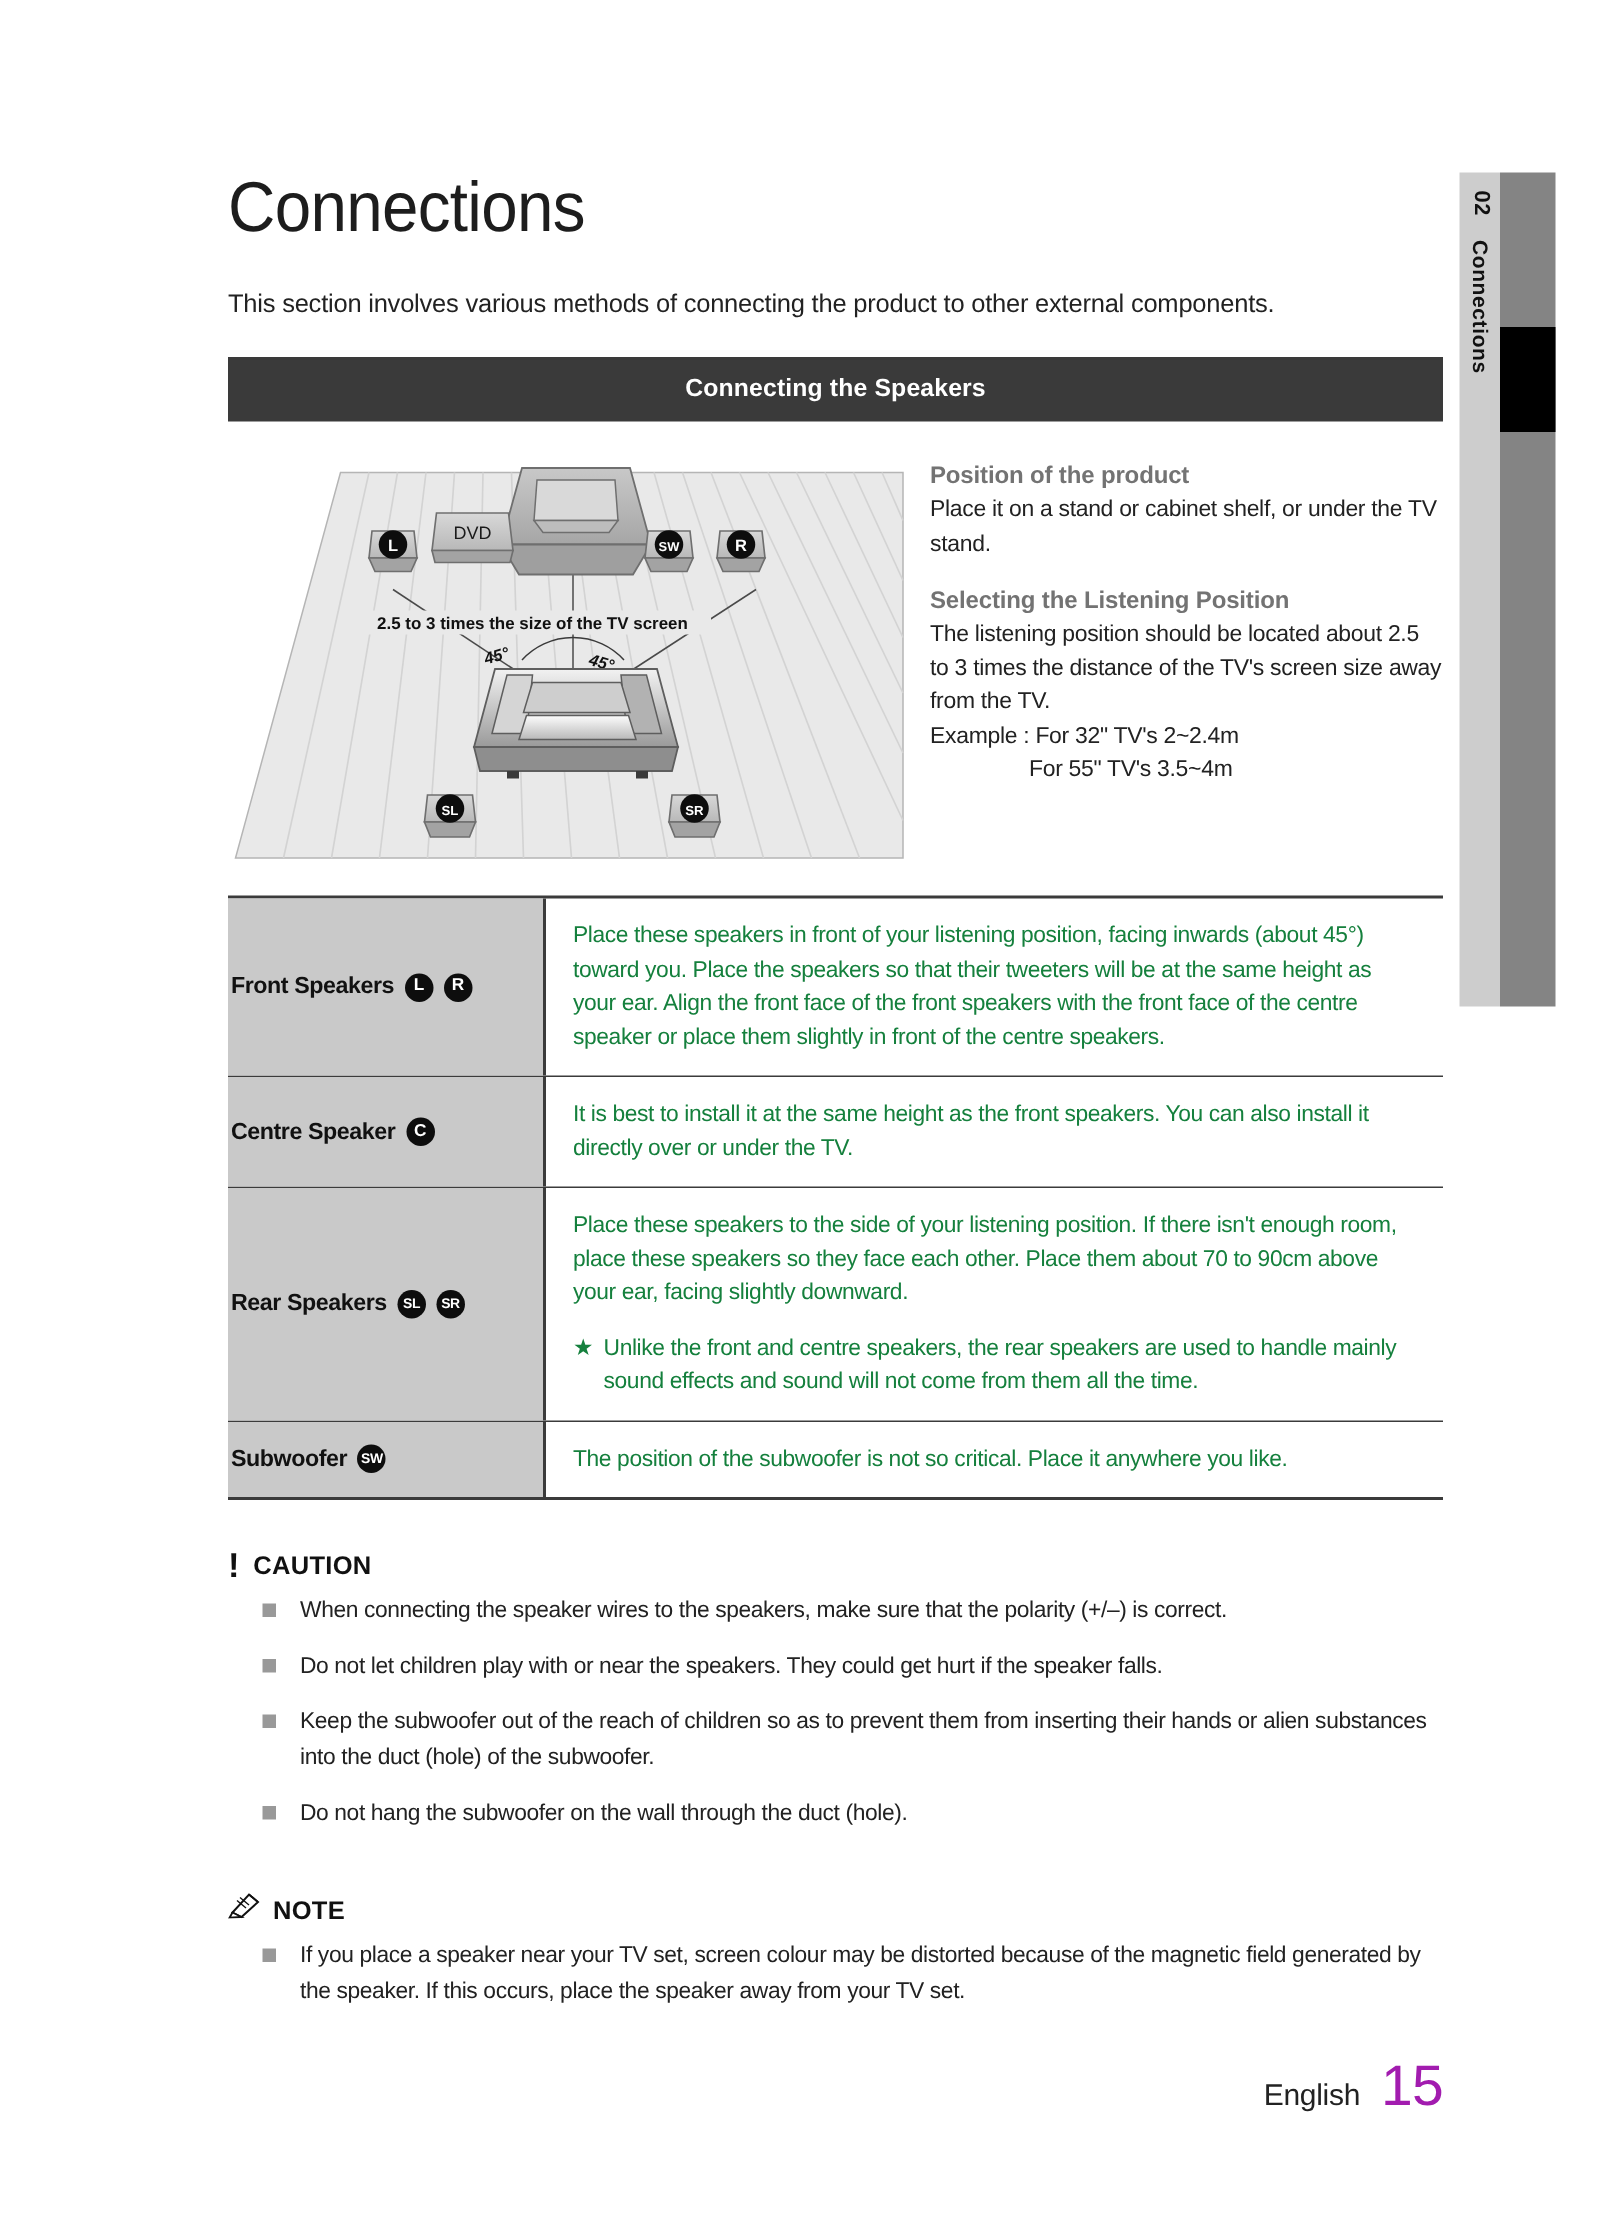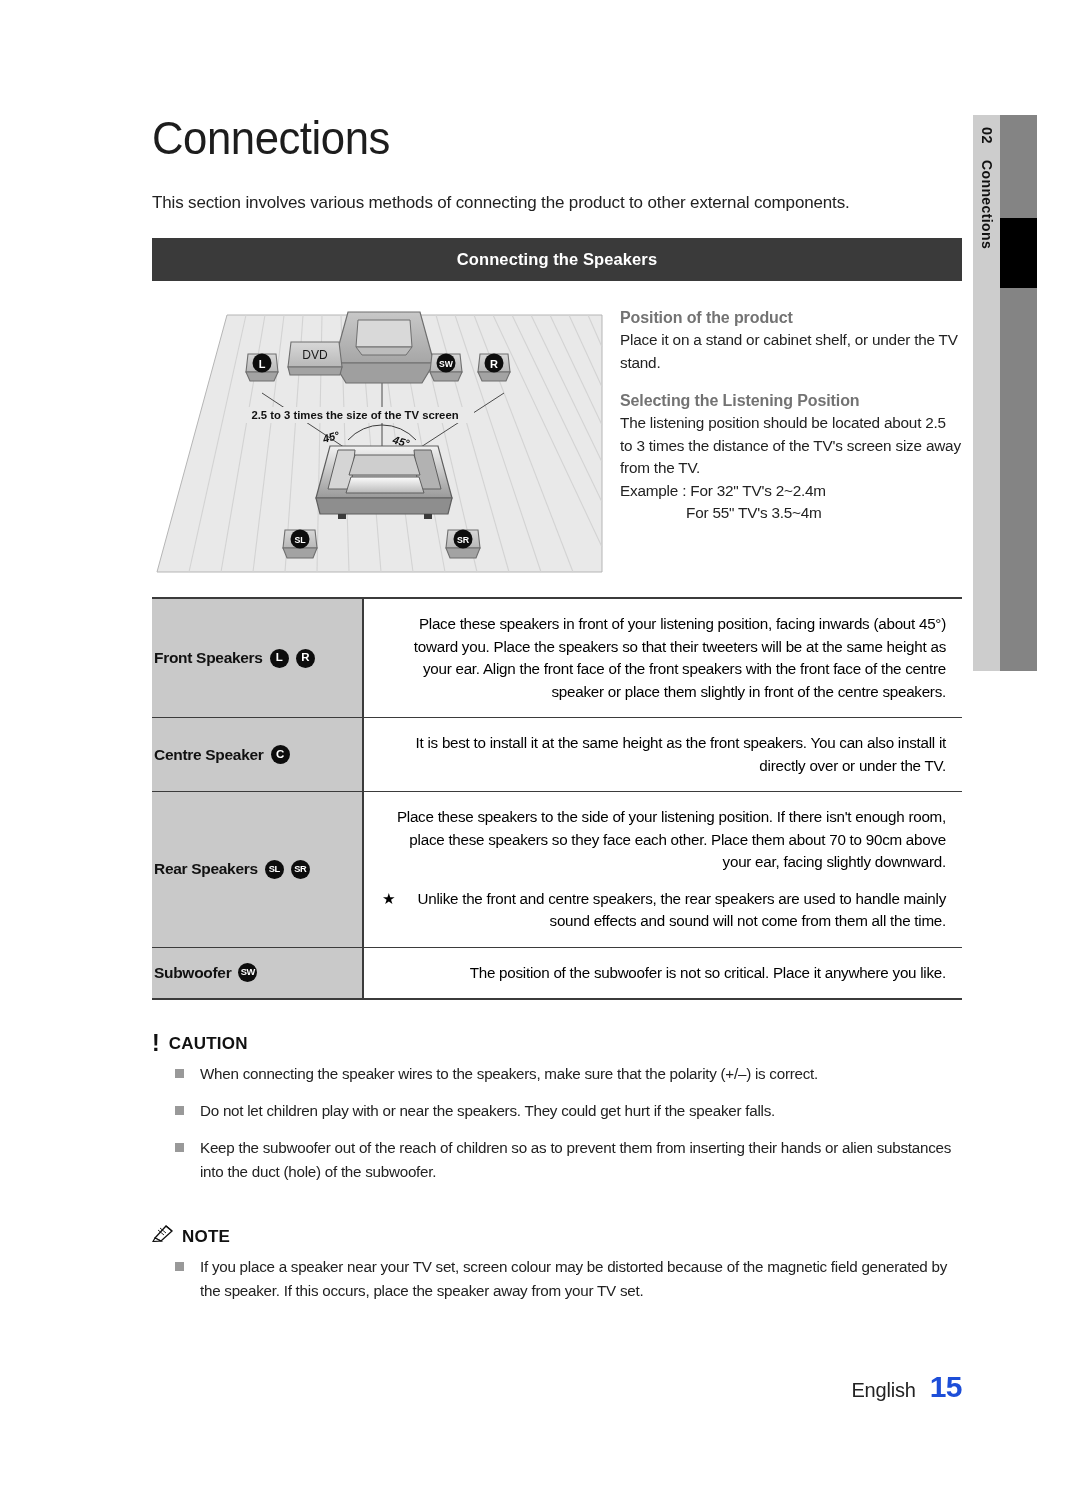--- a/index.html
+++ b/index.html
@@ -166,27 +166,26 @@
     font-weight: bold;
     color: #111;
     letter-spacing: -0.3px;
   }
   .spk-label .badges { display: inline-flex; margin-left: 7px; gap: 7px; }
   .spk-desc {
     flex: 1;
     padding: 14px 16px 14px 18px;
     font-size: 15.2px;
     line-height: 22.5px;
-    color: #000000;
+    color: #15803d;
     letter-spacing: -0.25px;
     box-sizing: border-box;
     display: flex;
     flex-direction: column;
     justify-content: center;
-    text-align: right;
   }
   .spk-note {
     margin-top: 14px;
     display: flex;
   }
   .spk-note .star { flex: none; padding-right: 7px; }
   .spk-note .txt { flex: 1; }
 
   .badge {
     display: inline-flex;
@@ -249,23 +248,23 @@
     position: absolute;
     left: 152px;
     top: 1370px;
     width: 810px;
     display: flex;
     align-items: baseline;
     justify-content: flex-end;
   }
   .footer .lang { font-size: 20px; color: #222; letter-spacing: -0.2px; }
   .footer .pageno {
-    font-size: 30px;
-    font-weight: bold;
-    color: #1d4ed8;
+    font-size: 38px;
+    font-weight: normal;
+    color: #a21caf;
     margin-left: 14px;
     letter-spacing: -0.5px;
   }
 </style>
 </head>
 <body>
 
 <div class="side-tab">
   <div class="side-tab-light"></div>
   <div class="side-tab-dark"></div>
@@ -494,20 +493,24 @@
         <span class="txt">When connecting the speaker wires to the speakers, make sure that the polarity (+/–) is correct.</span>
       </li>
       <li>
         <span class="bullet"></span>
         <span class="txt">Do not let children play with or near the speakers. They could get hurt if the speaker falls.</span>
       </li>
       <li>
         <span class="bullet"></span>
         <span class="txt">Keep the subwoofer out of the reach of children so as to prevent them from inserting their hands or alien substances into the duct (hole) of the subwoofer.</span>
       </li>
+      <li>
+        <span class="bullet"></span>
+        <span class="txt">Do not hang the subwoofer on the wall through the duct (hole).</span>
+      </li>
     </ul>
   </div>
 
   <div class="adv-block note-block">
     <div class="adv-head">
       <span class="pencil">
         <svg width="22" height="18" viewBox="0 0 22 18" xmlns="http://www.w3.org/2000/svg">
           <polygon points="3,14 14,2 20,7 9,17" fill="#ffffff" stroke="#111" stroke-width="1.3"></polygon>
           <line x1="14" y1="2" x2="20" y2="7" stroke="#111" stroke-width="1.1"></line>
           <polygon points="3,14 9,17 1,17.5" fill="#ffffff" stroke="#111" stroke-width="1.2"></polygon>

